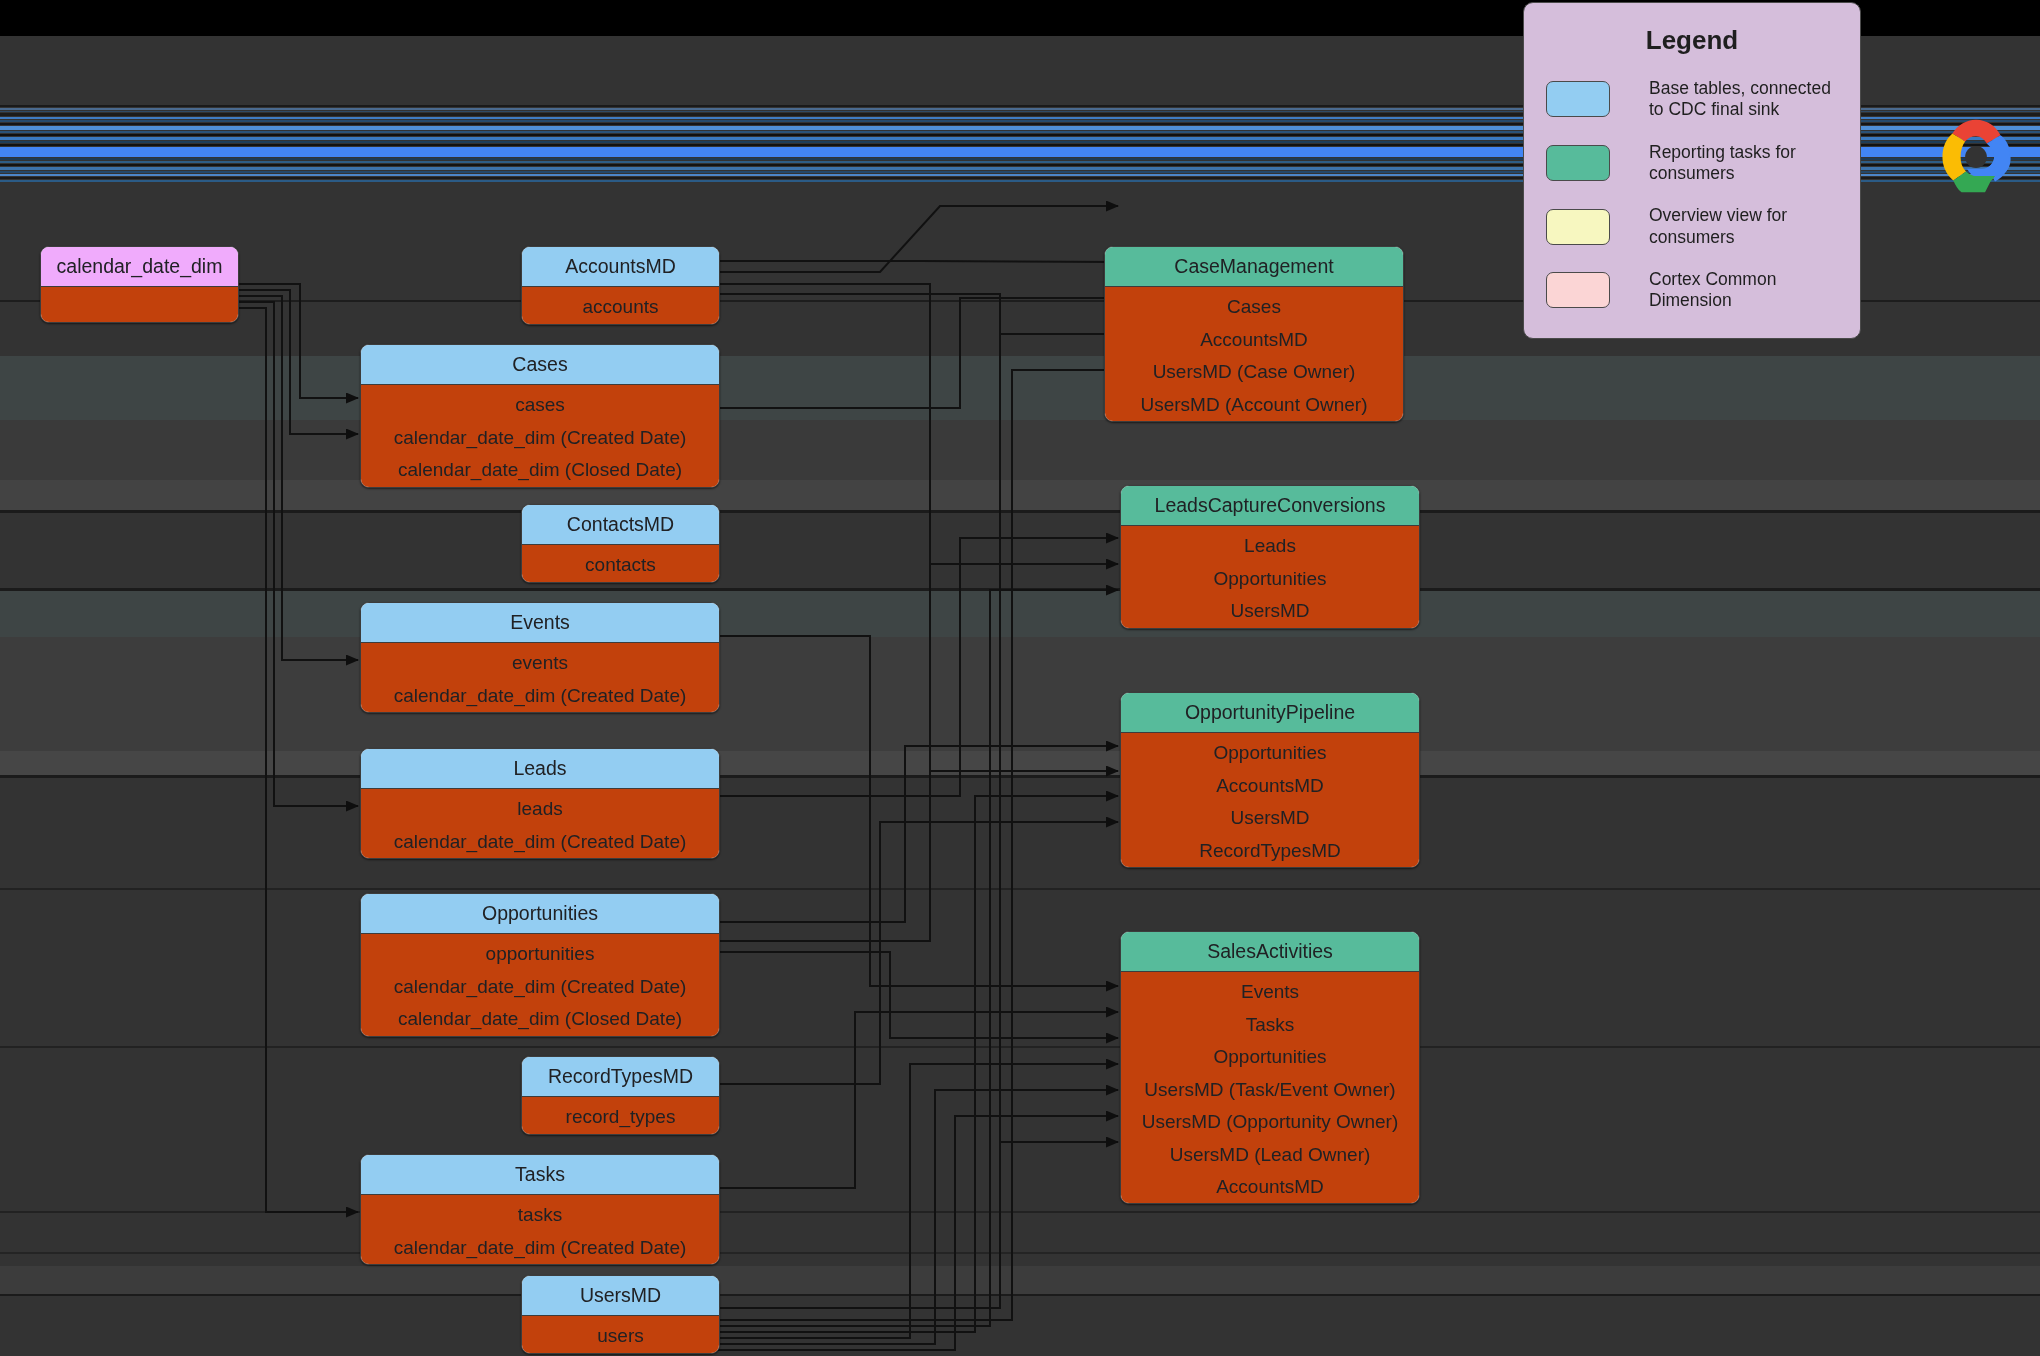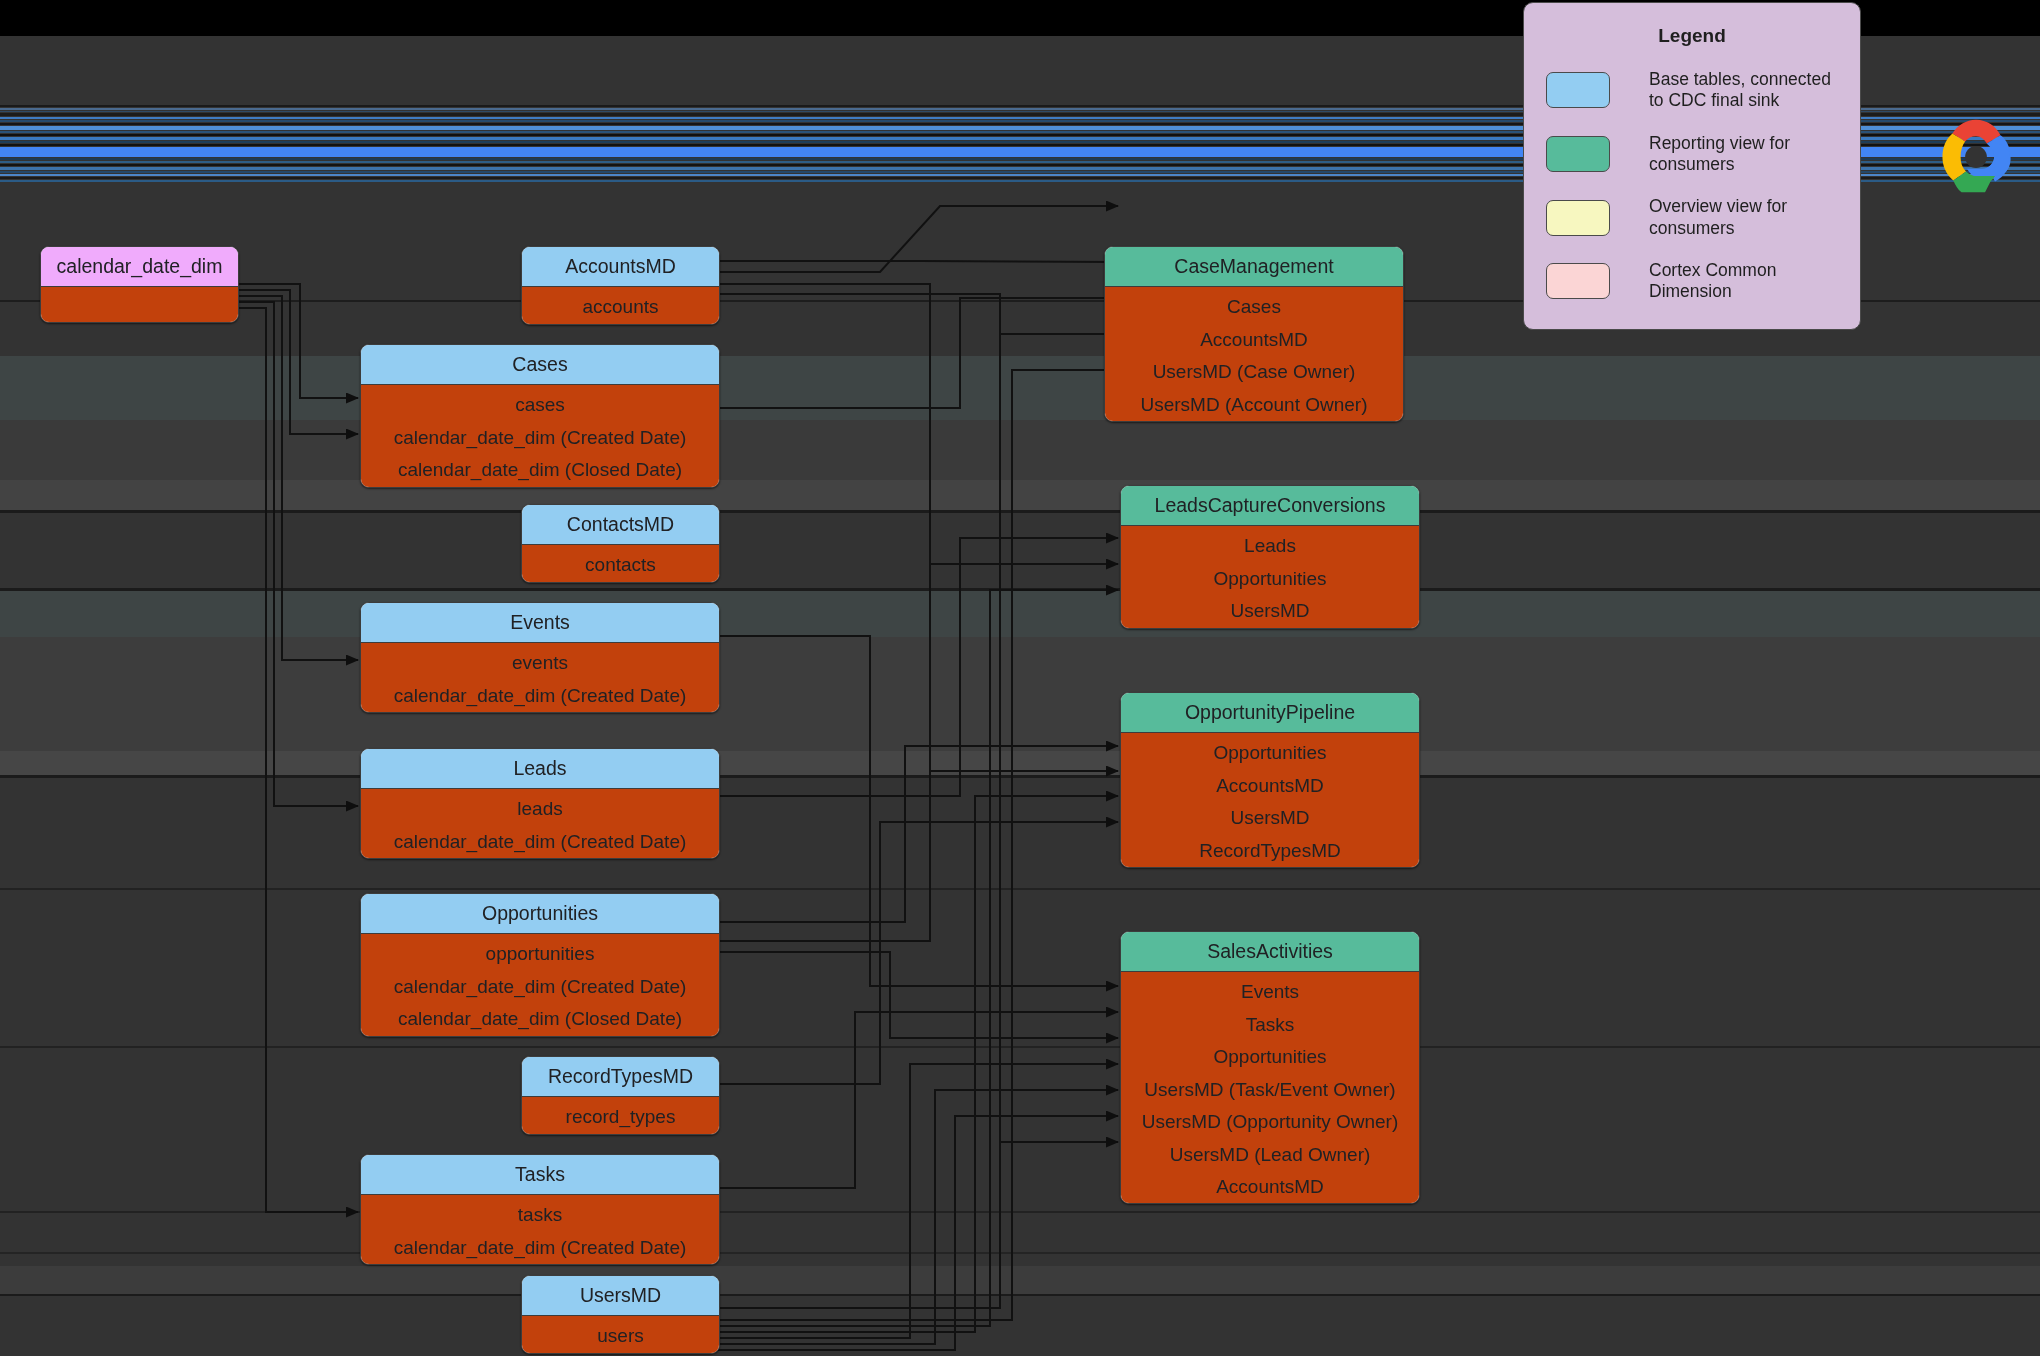--- a/index.html
+++ b/index.html
@@ -77,21 +77,21 @@
     width:338px;
     background:#d5bedb;
     border:1.5px solid #4a4a4a;
     border-radius:10px;
     padding:18px 22px 22px 22px;
     box-sizing:border-box;
   }
   #legend .ltitle{
     text-align:center;
     font-weight:bold;
-    font-size:19px;
+    font-size:26px;
     color:#1f1f1f;
     margin:4px 0 22px 0;
   }
   #legend .lrow{
     display:flex;
     align-items:center;
     margin-bottom:21px;
     gap:21px;
   }
   #legend .lrow:last-child{margin-bottom:4px;}
@@ -319,21 +319,21 @@
   </div>
 
   <div id="legend">
     <div class="ltitle">Legend</div>
     <div class="lrow">
       <div class="sw" style="background:#93cdf2;"></div>
       <div class="ltxt">Base tables, connected to CDC final sink</div>
     </div>
     <div class="lrow">
       <div class="sw" style="background:#57bb9b;"></div>
-      <div class="ltxt">Reporting view for consumers</div>
+      <div class="ltxt">Reporting tasks for consumers</div>
     </div>
     <div class="lrow">
       <div class="sw" style="background:#f7f7c0;"></div>
       <div class="ltxt">Overview view for consumers</div>
     </div>
     <div class="lrow">
       <div class="sw" style="background:#fbd5d5;"></div>
       <div class="ltxt">Cortex Common Dimension</div>
     </div>
   </div>

